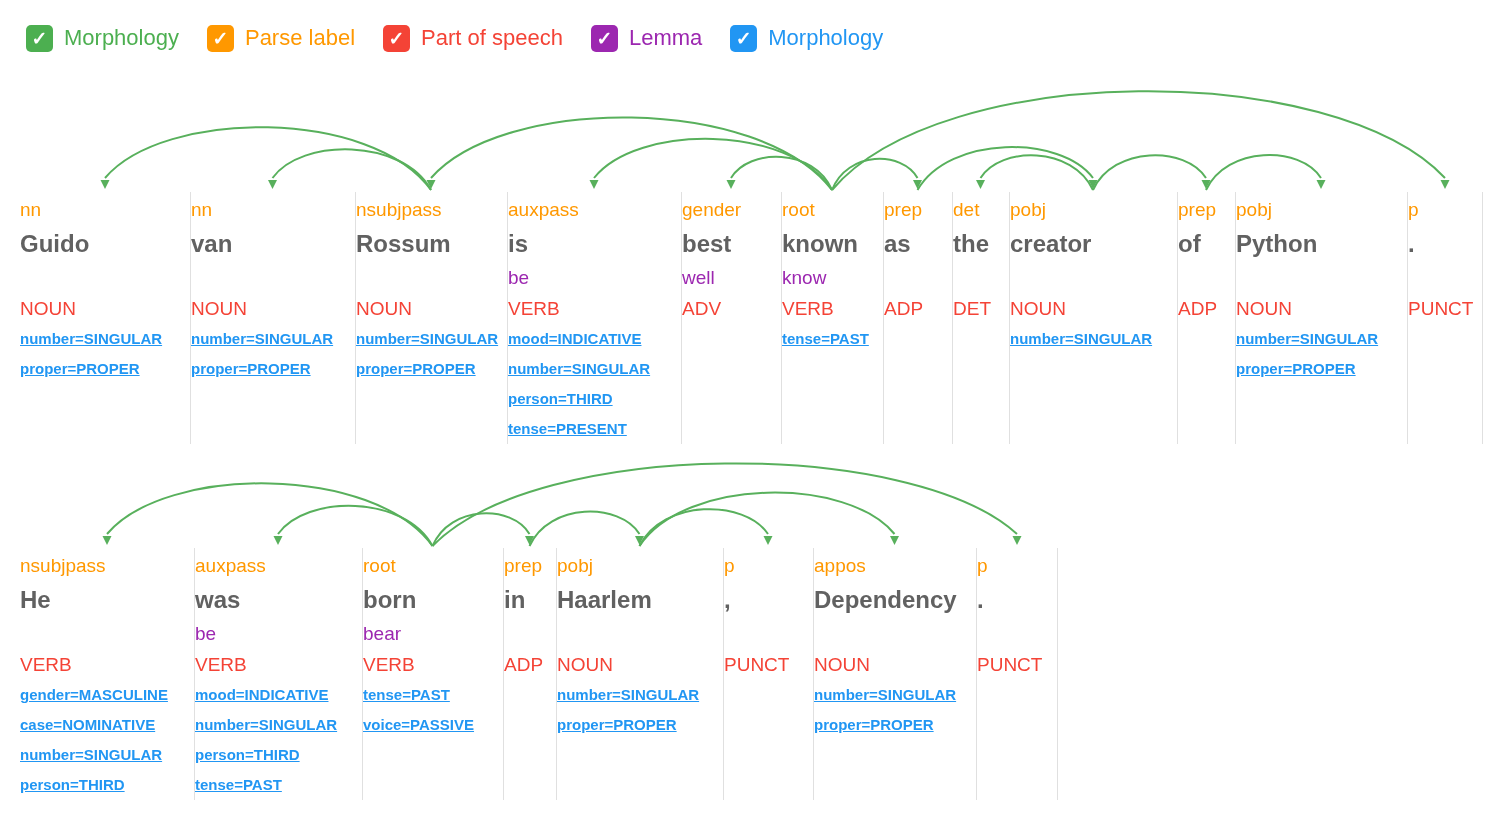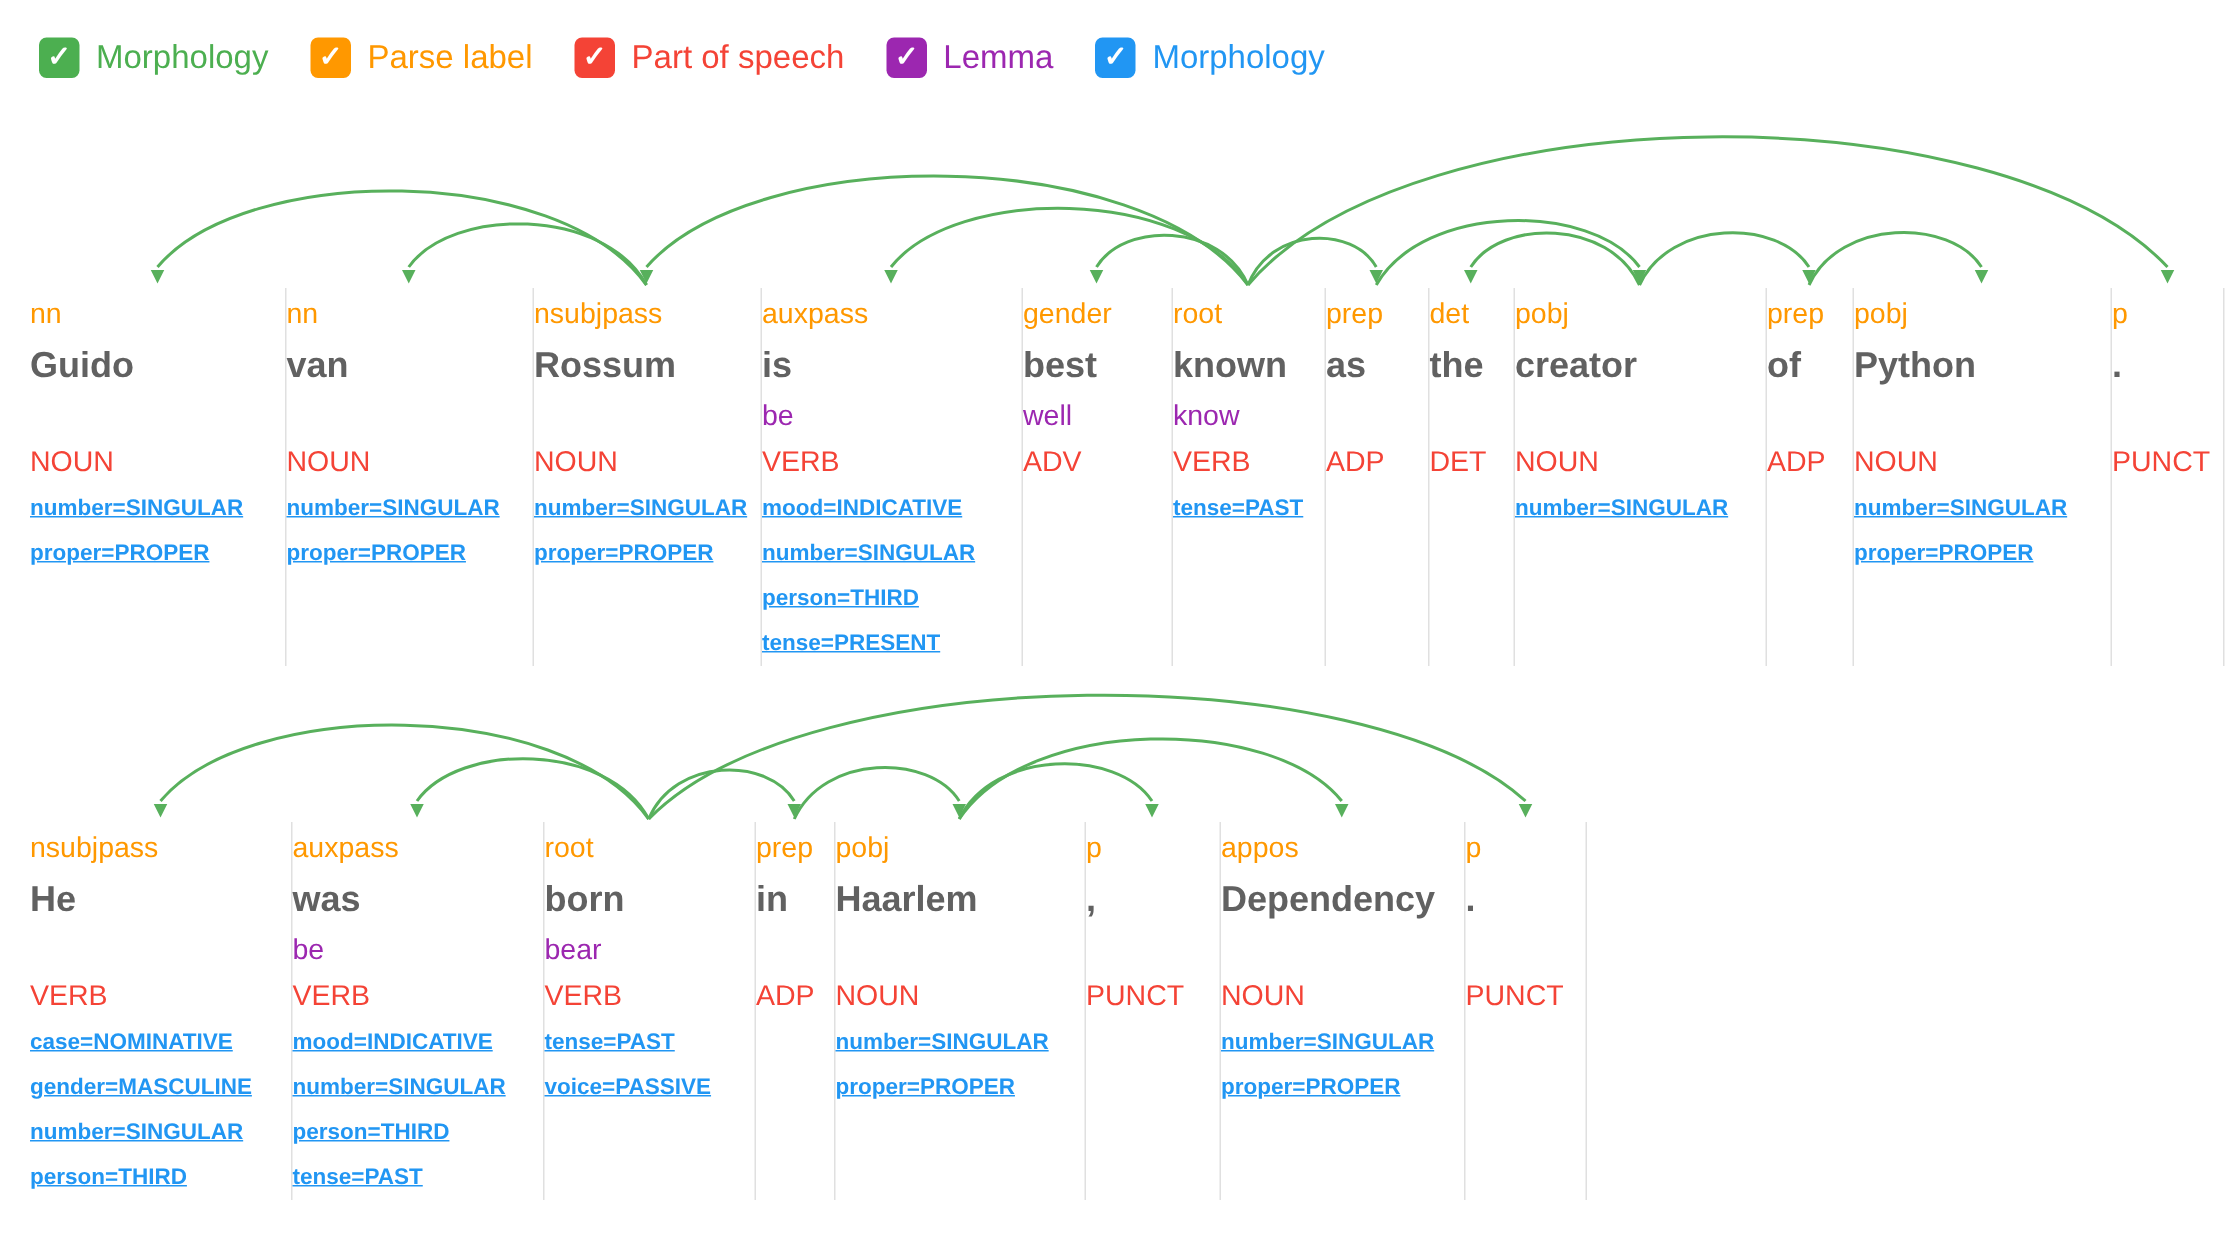--- a/index.html
+++ b/index.html
@@ -237,22 +237,22 @@
             <path class="arc-line" d="M 639.5 90 C 685.4 20.94749999999999 848.6 20.94749999999999 894.5 78"></path>
             <path class="arc-head" d="M 890 80 L 899 80 L 894.5 89 Z"></path>
           </g>
         </svg>
         <div class="token first" style="left: 20px; width: 174px; top: 92px; height: 252px;">
           <div class="t-label">nsubjpass</div>
           <div class="t-word">He</div>
           <div class="t-lemma"></div>
           <div class="t-pos">VERB</div>
           <div class="t-morph">
+            <div class="">gender=MASCULINE</div>
             <div class="">case=NOMINATIVE</div>
-            <div class="">gender=MASCULINE</div>
             <div class="">number=SINGULAR</div>
             <div class="">person=THIRD</div>
           </div>
         </div>
         <div class="token" style="left: 194px; width: 168px; top: 92px; height: 252px;">
           <div class="t-label">auxpass</div>
           <div class="t-word">was</div>
           <div class="t-lemma">be</div>
           <div class="t-pos">VERB</div>
           <div class="t-morph">

